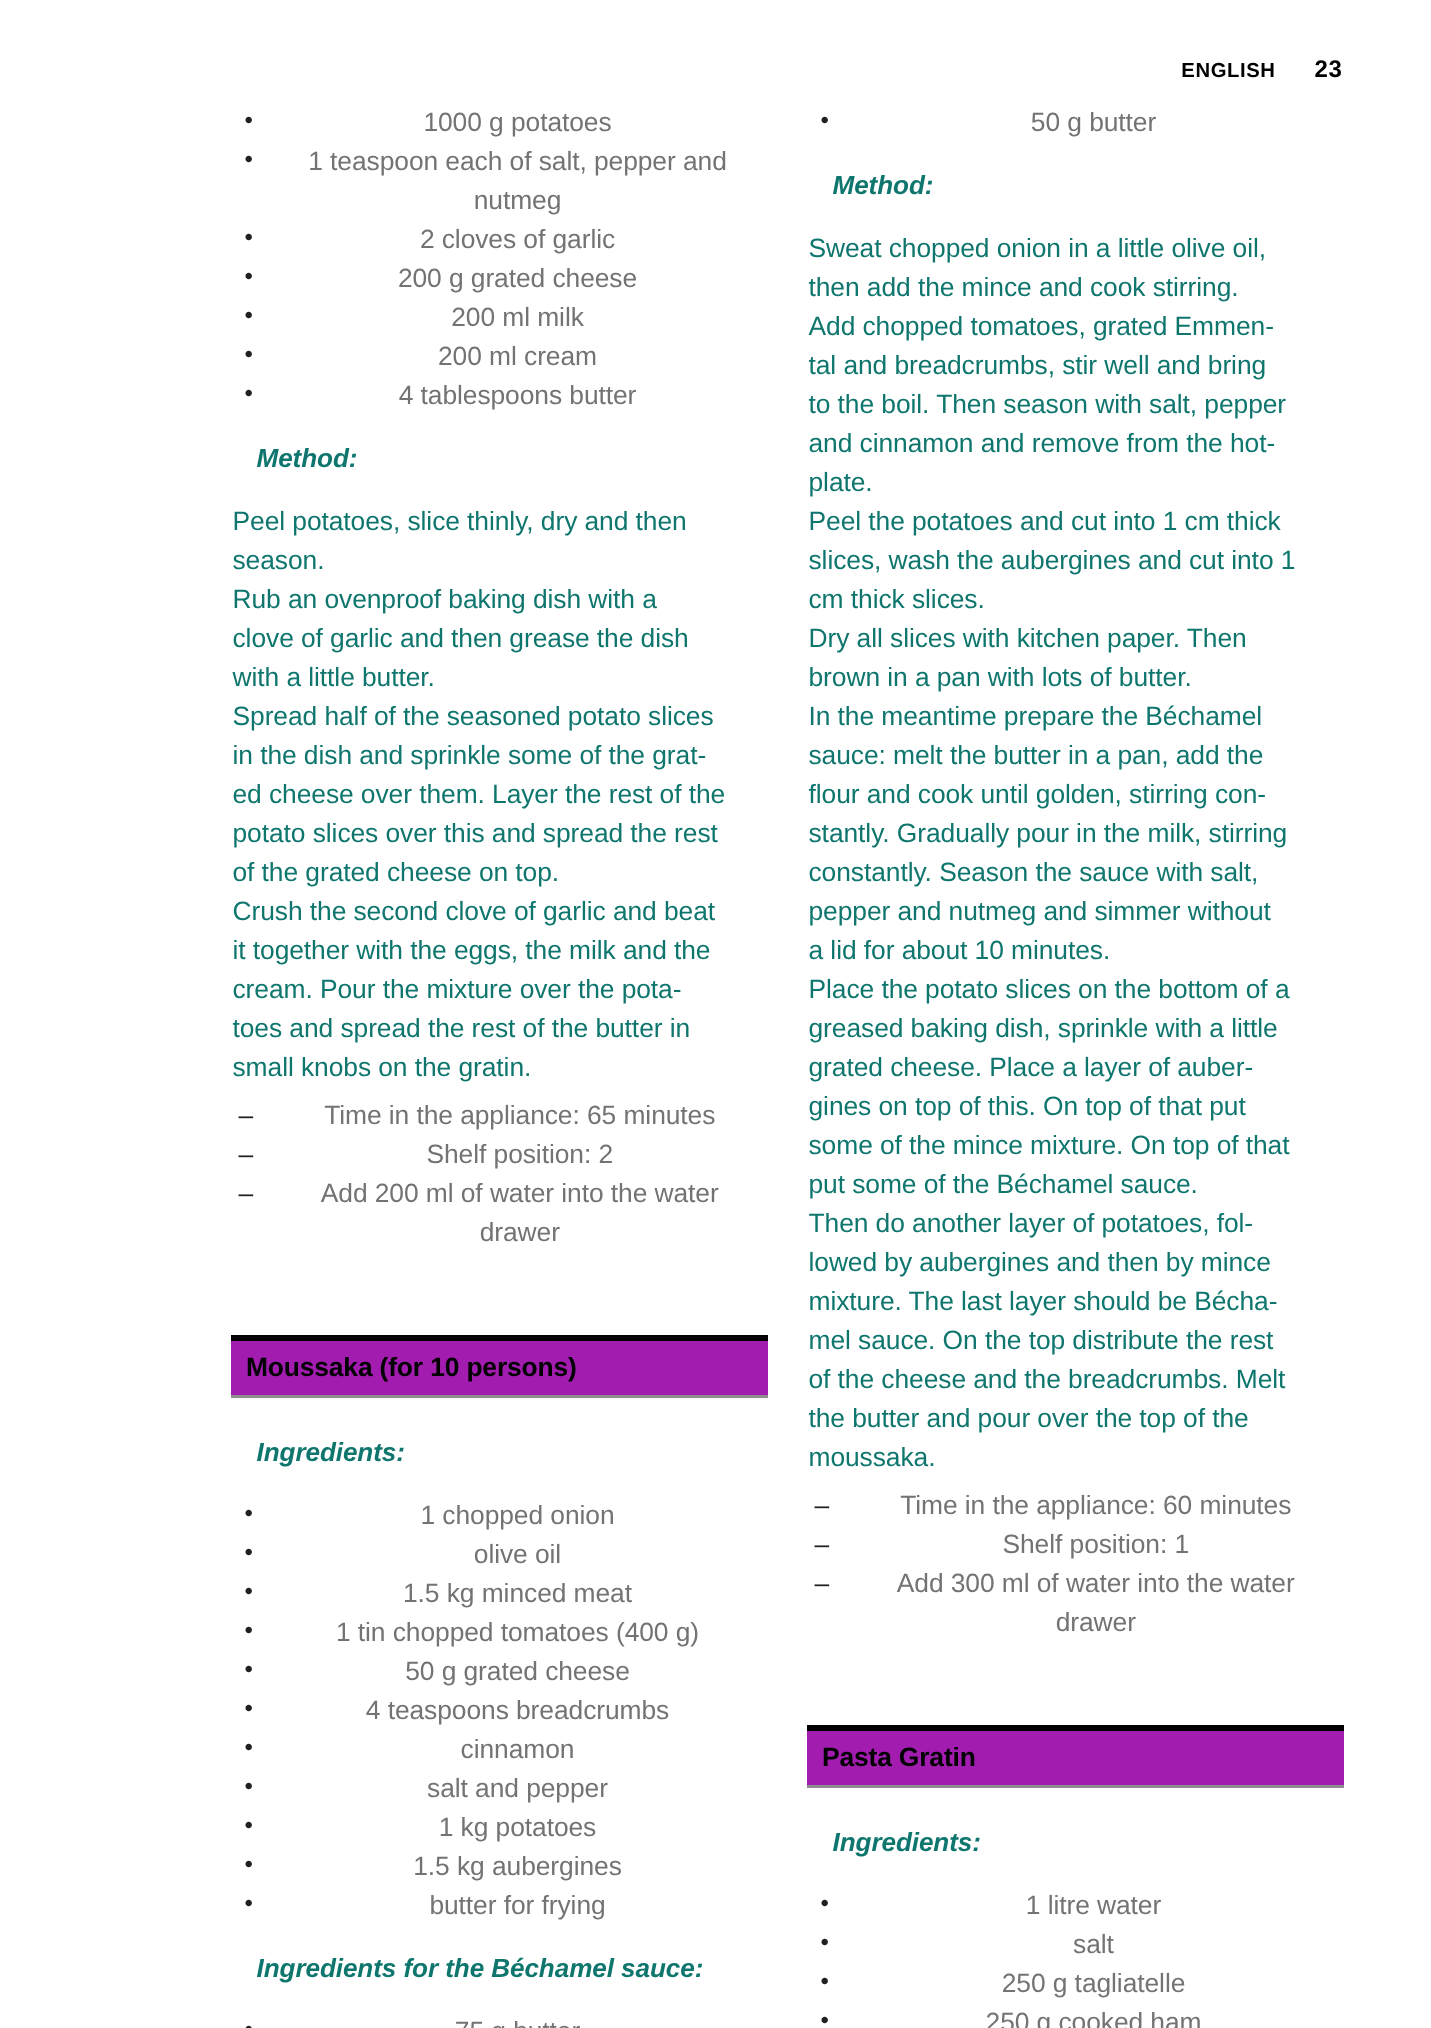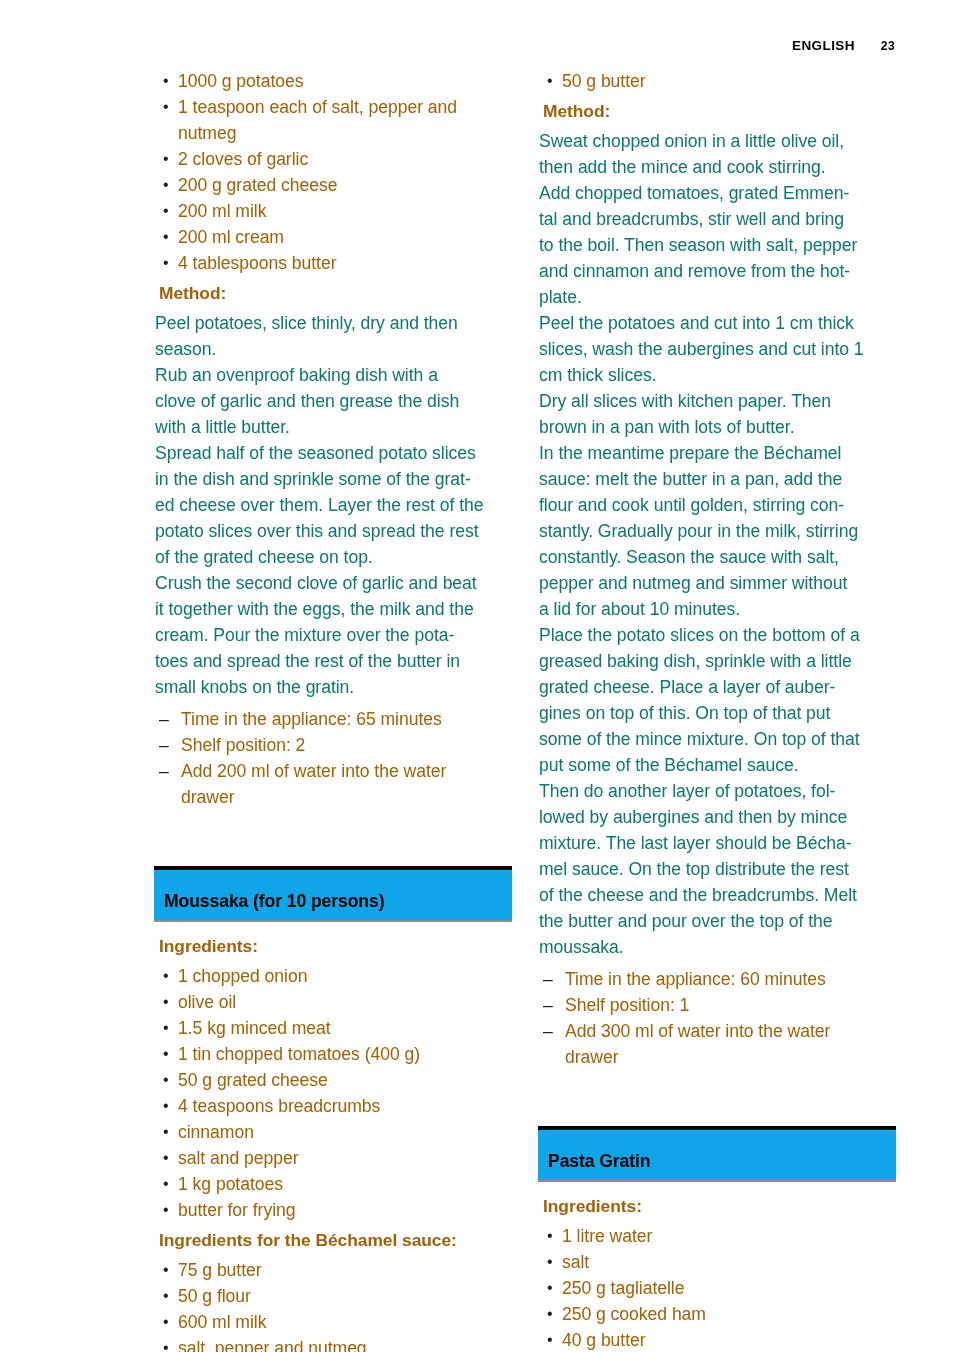--- a/index.html
+++ b/index.html
@@ -29,21 +29,21 @@
     right: 59px;
     display: flex;
     align-items: baseline;
     gap: 26px;
     font-size: 13.5px;
     font-weight: bold;
     letter-spacing: 0.4px;
     color: #000;
   }
   .page-header .lang { }
-  .page-header .pageno { font-size: 12px; }
+  .page-header .pageno { font-size: 16px; }
 
   
   .columns {
     position: absolute;
     top: 68px;
     left: 155px;
     width: 744px;
     display: flex;
     gap: 27px;
   }
@@ -60,38 +60,40 @@
     color: #0f766e;
     margin: 0;
     padding: 0;
     white-space: pre-line;
     letter-spacing: -0.05px;
   }
   .subhead {
     font-size: 17.4px;
     line-height: 26px;
     font-weight: bold;
-    color: #a16207;
-    margin: 4px;
+    color: #0f766e;
+    margin: 16px;
     letter-spacing: -0.05px;
+    font-style: italic;
   }
 
   
   ul.blist, ul.dlist {
     list-style: none;
     margin: 0;
     padding: 0;
   }
   ul.blist > li, ul.dlist > li {
     position: relative;
     font-size: 17.6px;
     line-height: 26px;
-    color: #a16207;
+    color: #737373;
     padding-left: 23px;
     letter-spacing: -0.05px;
+    text-align: center;
   }
   ul.blist > li::before {
     content: "\2022";
     position: absolute;
     left: 8px;
     top: -0.5px;
     font-size: 16px;
     color: #231f20;
   }
   ul.dlist > li {
@@ -101,25 +103,25 @@
     content: "\2013";
     position: absolute;
     left: 4px;
     top: 0;
     font-size: 17.6px;
     color: #231f20;
   }
 
   
   .recipe-band {
-    background: #0ea5e9;
+    background: #a21caf;
     border-top: 4px solid #000000;
     border-bottom: 2px solid #8d8d8d;
     box-sizing: border-box;
-    padding: 19px 0 6px 10px;
+    padding: 5px 0 6px 10px;
     margin-left: -1px;
   }
   .recipe-band .title {
     font-size: 17.6px;
     line-height: 25px;
     font-weight: bold;
     color: #000;
     letter-spacing: -0.1px;
   }
 
@@ -192,20 +194,21 @@
       <ul class="blist">
         <li>1 chopped onion</li>
         <li>olive oil</li>
         <li>1.5 kg minced meat</li>
         <li>1 tin chopped tomatoes (400 g)</li>
         <li>50 g grated cheese</li>
         <li>4 teaspoons breadcrumbs</li>
         <li>cinnamon</li>
         <li>salt and pepper</li>
         <li>1 kg potatoes</li>
+        <li>1.5 kg aubergines</li>
         <li>butter for frying</li>
       </ul>
 
       <div class="subhead">Ingredients for the Béchamel sauce:</div>
 
       <ul class="blist">
         <li>75 g butter</li>
         <li>50 g flour</li>
         <li>600 ml milk</li>
         <li>salt, pepper and nutmeg</li>

